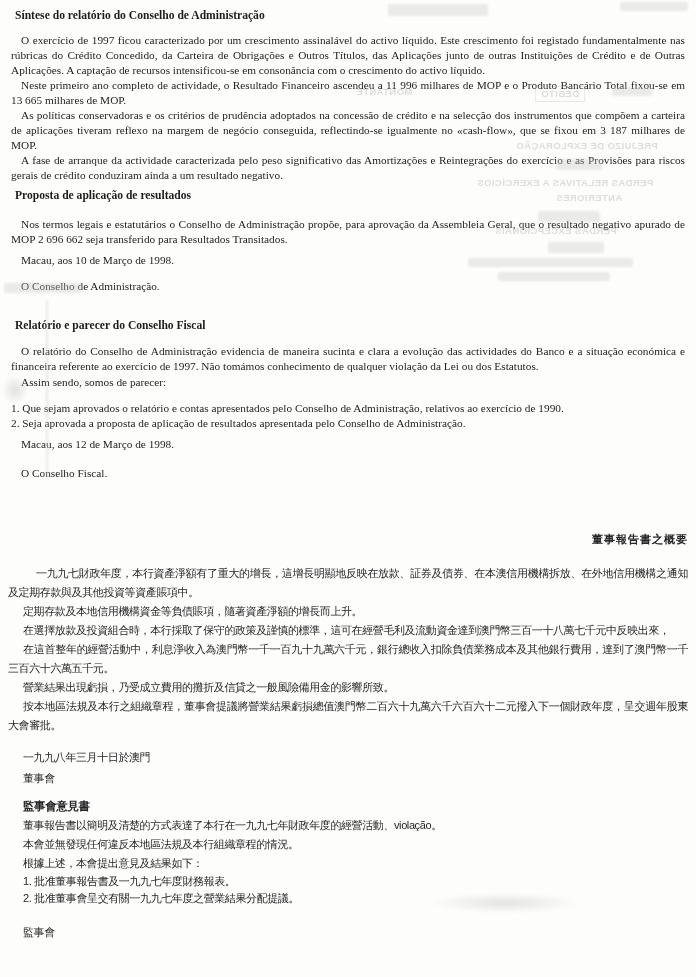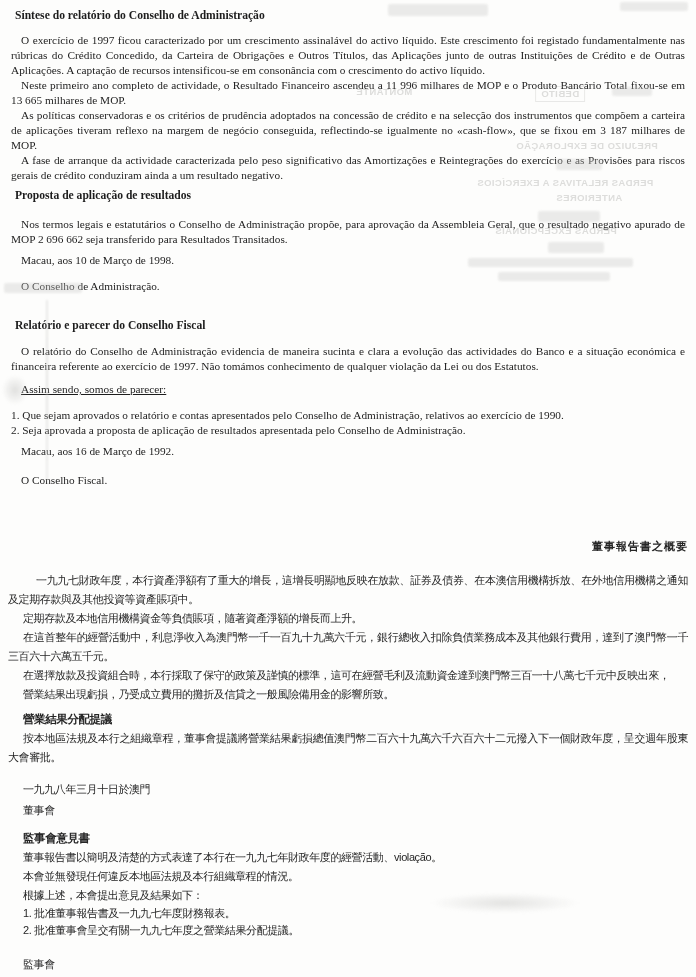--- a/index.html
+++ b/index.html
@@ -21,21 +21,21 @@
     text-align: justify;
   }
   .pt-h { font-weight: bold; font-size: 11.6px; margin: 0; padding-left: 4px; }
   .pt-h1 { margin-top: 8px; }
   .pt-h2 { margin-top: 5px; }
   .pt-h3 { margin-top: 24px; }
   .pt p { margin: 0; text-indent: 10px; }
   .pt .p-first { margin-top: 10px; }
   .pt .p-s2 { margin-top: 14px; }
   .pt .p-s3 { margin-top: 11px; }
-  .pt .p-intro { margin-top: 8px; text-decoration: underline; }
+  .pt .p-intro { margin-top: 1px; }
   .pt .p-items { margin-top: 11px; }
   .pt .p-items p { text-indent: 0; }
   .pt .p-date1 { margin-top: 6px; }
   .pt .p-sign1 { margin-top: 11px; }
   .pt .p-date2 { margin-top: 6px; }
   .pt .p-sign2 { margin-top: 14px; }
   
   .zh {
     font-family: "Liberation Sans", sans-serif;
     font-size: 11px;
@@ -153,33 +153,32 @@
     <p class="p-date1">Macau, aos 10 de Março de 1998.</p>
     <p class="p-sign1">O Conselho de Administração.</p>
 
     <h2 class="pt-h pt-h3">Relatório e parecer do Conselho Fiscal</h2>
     <p class="p-s3">O relatório do Conselho de Administração evidencia de maneira sucinta e clara a evolução das actividades do Banco e a situação económica e financeira referente ao exercício de 1997. Não tomámos conhecimento de qualquer violação da Lei ou dos Estatutos.</p>
     <p class="p-intro">Assim sendo, somos de parecer:</p>
     <div class="p-items">
       <p>1. Que sejam aprovados o relatório e contas apresentados pelo Conselho de Administração, relativos ao exercício de 1990.</p>
       <p>2. Seja aprovada a proposta de aplicação de resultados apresentada pelo Conselho de Administração.</p>
     </div>
-    <p class="p-date2">Macau, aos 16 de Março de 1992.</p>
+    <p class="p-date2">Macau, aos 12 de Março de 1998.</p>
     <p class="p-sign2">O Conselho Fiscal.</p>
   </section>
 
   <section class="zh">
     <h2 class="zh-title">董事報告書之概要</h2>
     <p class="cp-first">一九九七財政年度，本行資產淨額有了重大的增長，這增長明顯地反映在放款、証券及債券、在本澳信用機構拆放、在外地信用機構之通知及定期存款與及其他投資等資產賬項中。</p>
     <p class="cp">定期存款及本地信用機構資金等負債賬項，隨著資產淨額的增長而上升。</p>
+    <p class="cp">在選擇放款及投資組合時，本行採取了保守的政策及謹慎的標準，這可在經營毛利及流動資金達到澳門幣三百一十八萬七千元中反映出來，</p>
     <p class="cp">在這首整年的經營活動中，利息淨收入為澳門幣一千一百九十九萬六千元，銀行總收入扣除負債業務成本及其他銀行費用，達到了澳門幣一千三百六十六萬五千元。</p>
-    <p class="cp">在選擇放款及投資組合時，本行採取了保守的政策及謹慎的標準，這可在經營毛利及流動資金達到澳門幣三百一十八萬七千元中反映出來，</p>
     <p class="cp">營業結果出現虧損，乃受成立費用的攤折及信貸之一般風險備用金的影響所致。</p>
 
-    <h3 class="zh-h">營業結果分配提議</h3>
     <p class="cp">按本地區法規及本行之組織章程，董事會提議將營業結果虧損總值澳門幣二百六十九萬六千六百六十二元撥入下一個財政年度，呈交週年股東大會審批。</p>
     <p class="cp-date1">一九九八年三月十日於澳門</p>
     <p class="cp-sign1">董事會</p>
 
     <h3 class="zh-h zh-h6">監事會意見書</h3>
     <p class="cp-line">董事報告書以簡明及清楚的方式表達了本行在一九九七年財政年度的經營活動、violação。</p>
     <p class="cp-line">本會並無發現任何違反本地區法規及本行組織章程的情況。</p>
     <p class="cp-line">根據上述，本會提出意見及結果如下：</p>
     <p class="cp-line cp-tight">1. 批准董事報告書及一九九七年度財務報表。</p>
     <p class="cp-line cp-tight">2. 批准董事會呈交有關一九九七年度之營業結果分配提議。</p>

